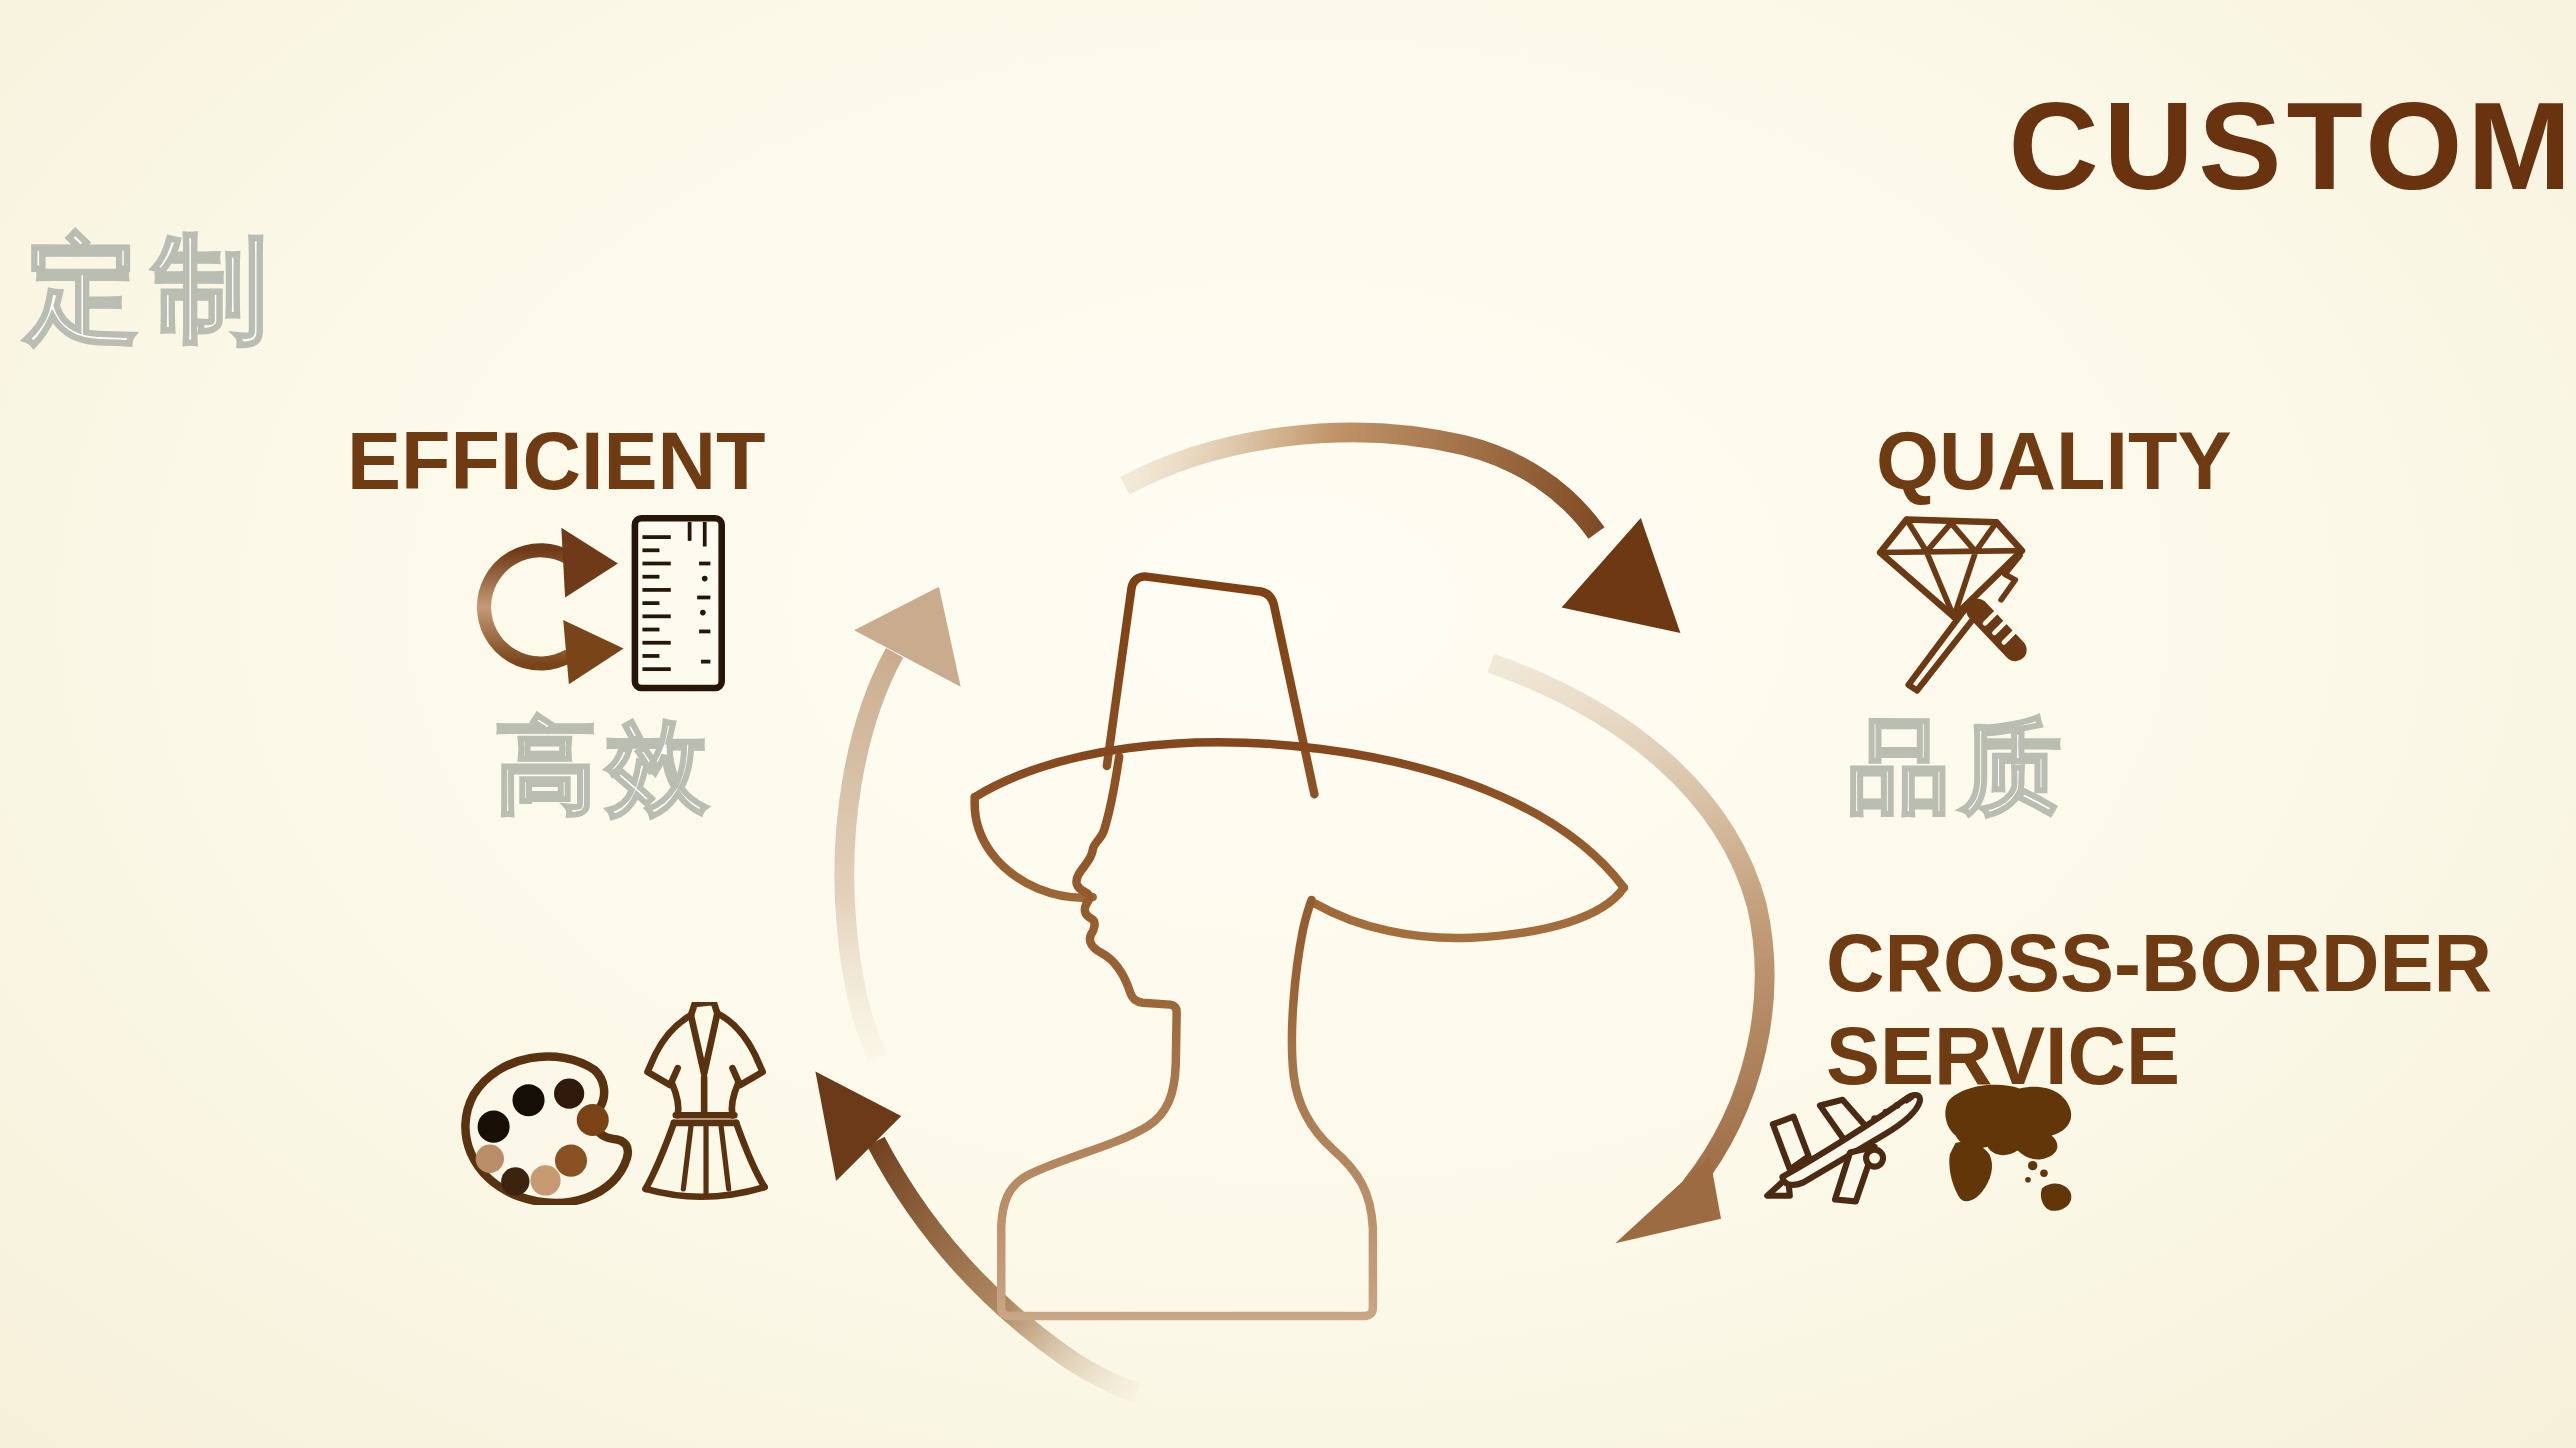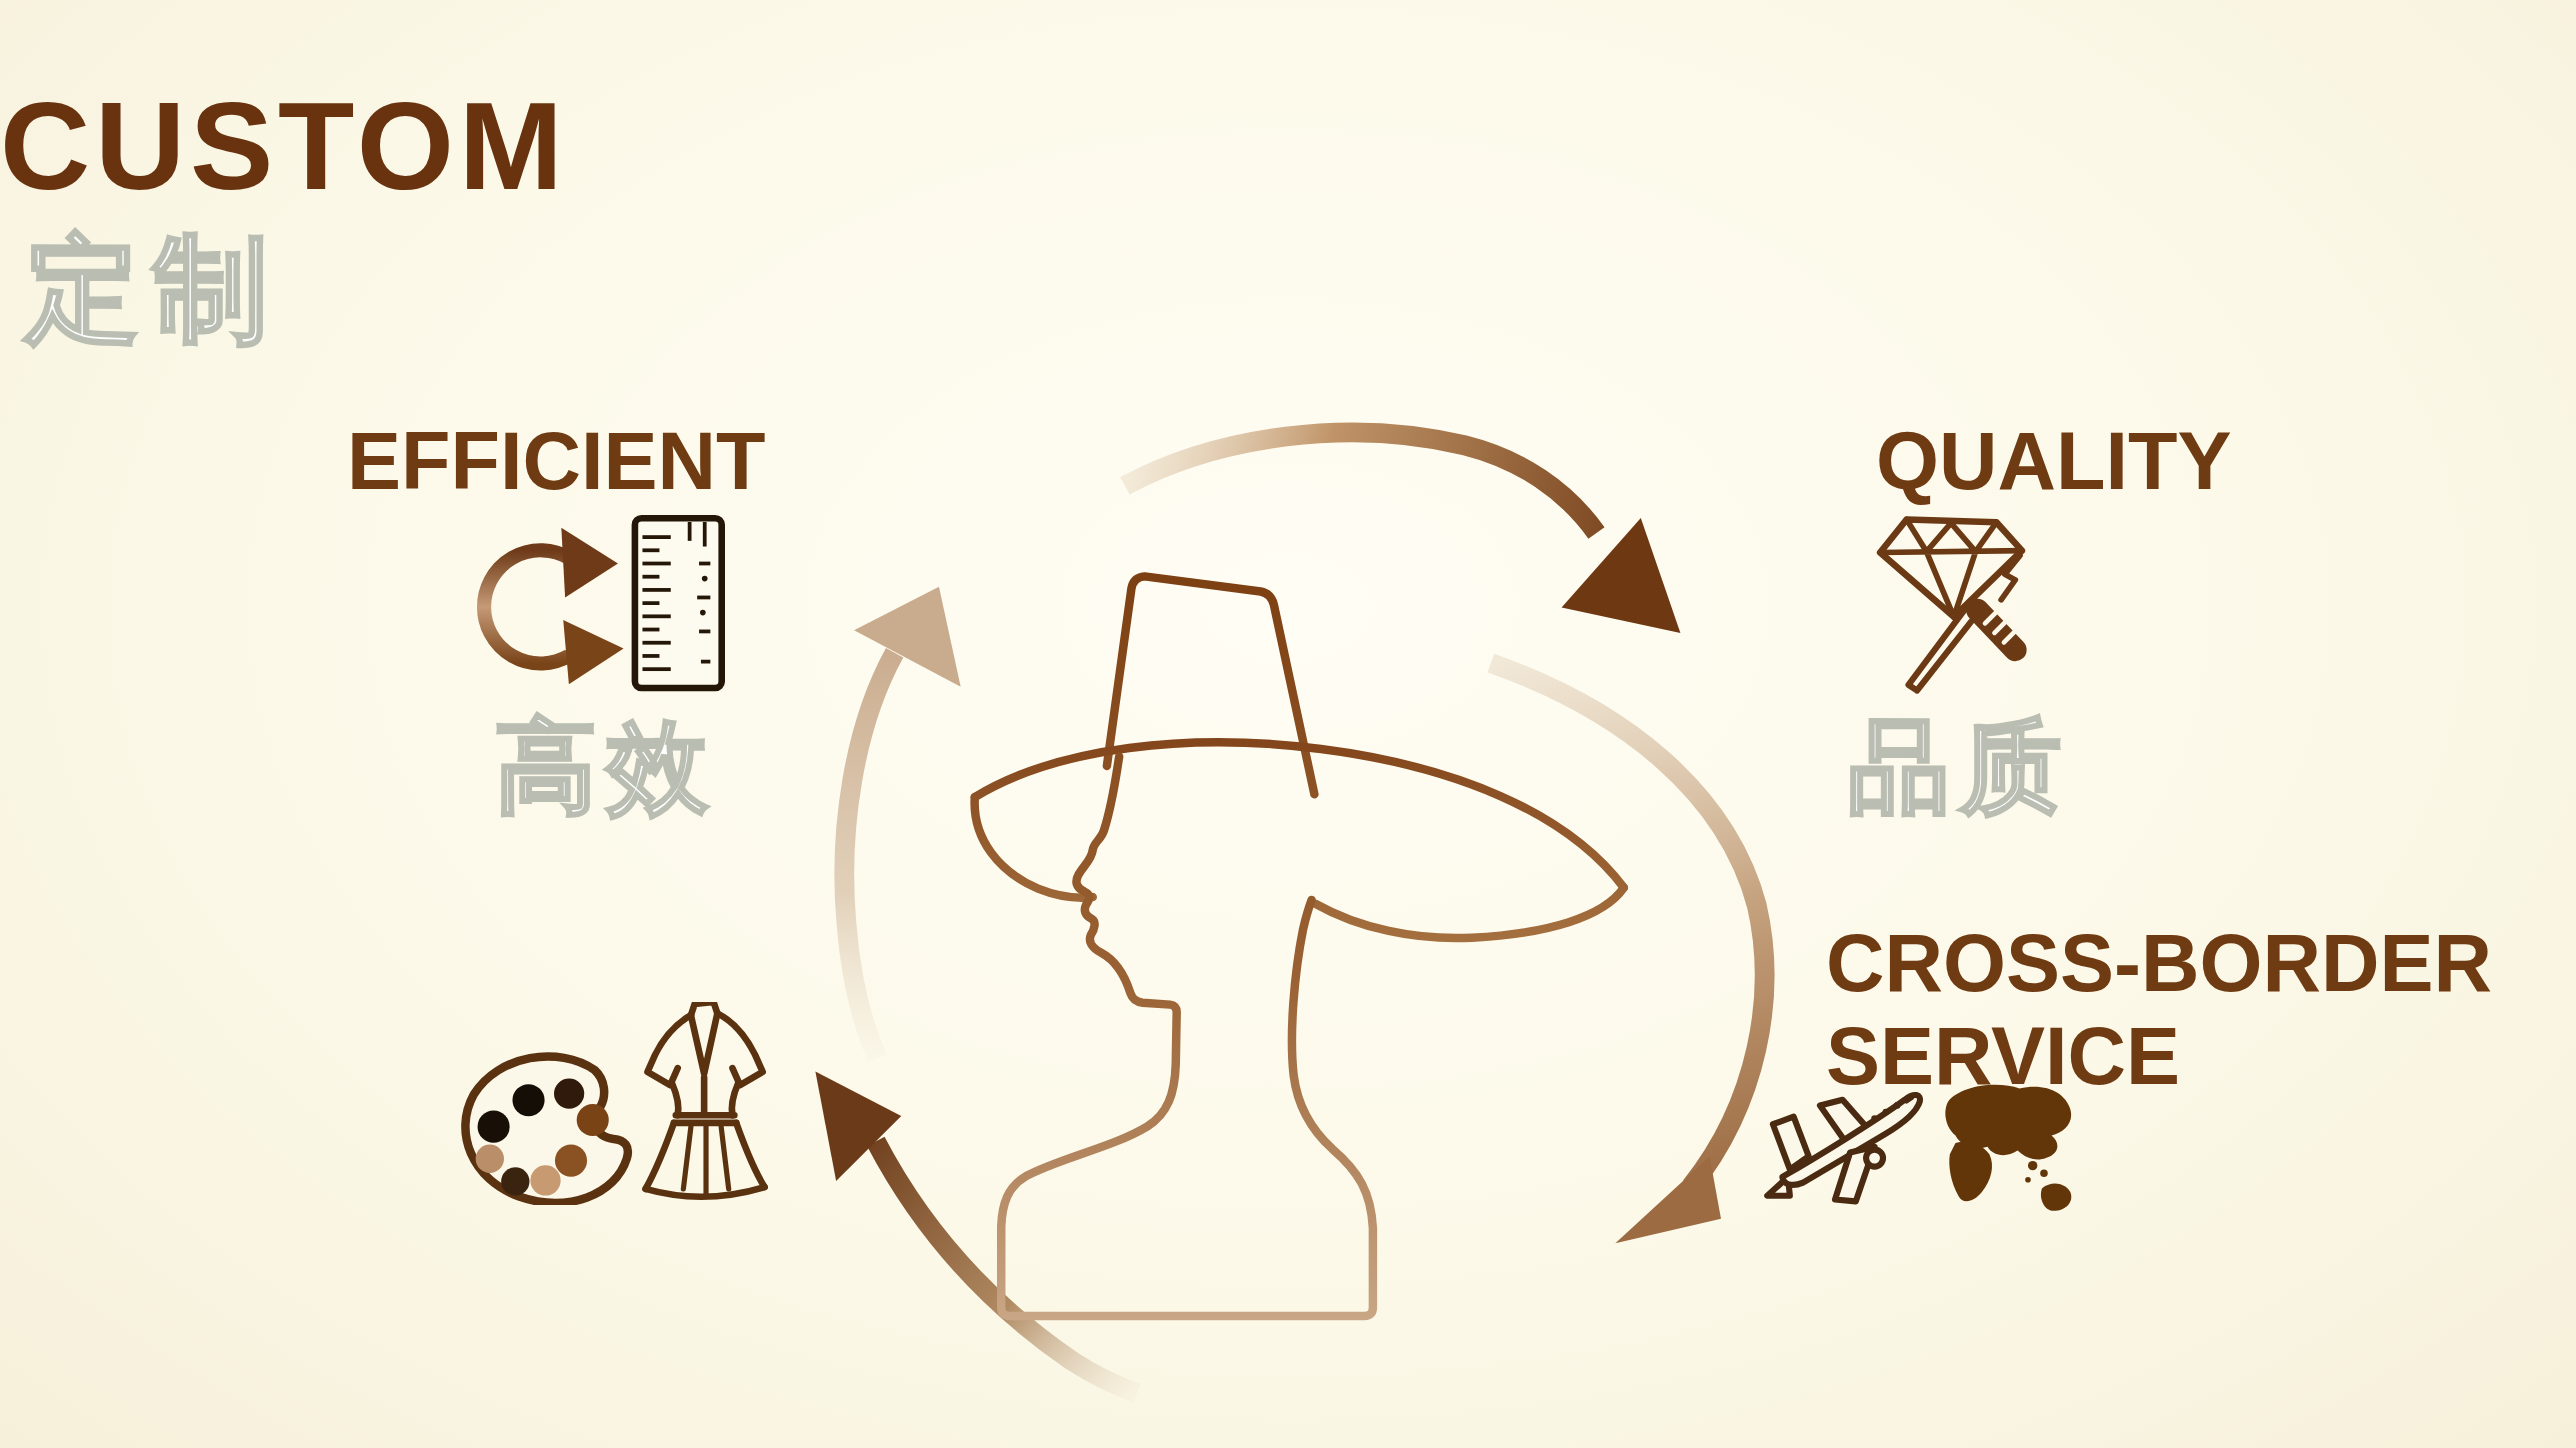--- a/index.html
+++ b/index.html
@@ -3,21 +3,21 @@
 <meta charset="utf-8">
 <style>
   html,body{margin:0;padding:0;background:#fbf7e6;overflow:hidden;}
   .stage{
     position:relative;width:2576px;height:1448px;
     background:radial-gradient(ellipse at 50% 42%, #fffdf4 0%, #fcf9e9 55%, #f6f0da 100%);
     font-family:"Liberation Sans","DejaVu Sans",sans-serif;
   }
   .abs{position:absolute;}
   .headline{
-    left:0;top:74px;width:100%;text-align:left;
+    left:0;top:74px;width:100%;text-align:right;
     font-size:125px;font-weight:bold;letter-spacing:4.7px;color:#693310;
   }
   .headline-zh{
     left:0;top:213px;width:100%;
     font-size:115px;font-weight:bold;letter-spacing:13.2px;padding-left:25px;
   }
   .zh{
     color:#ffffff;
     -webkit-text-stroke:2.8px #b9bdb2;
     text-shadow:0 0 0.9px #c6c9bf;

